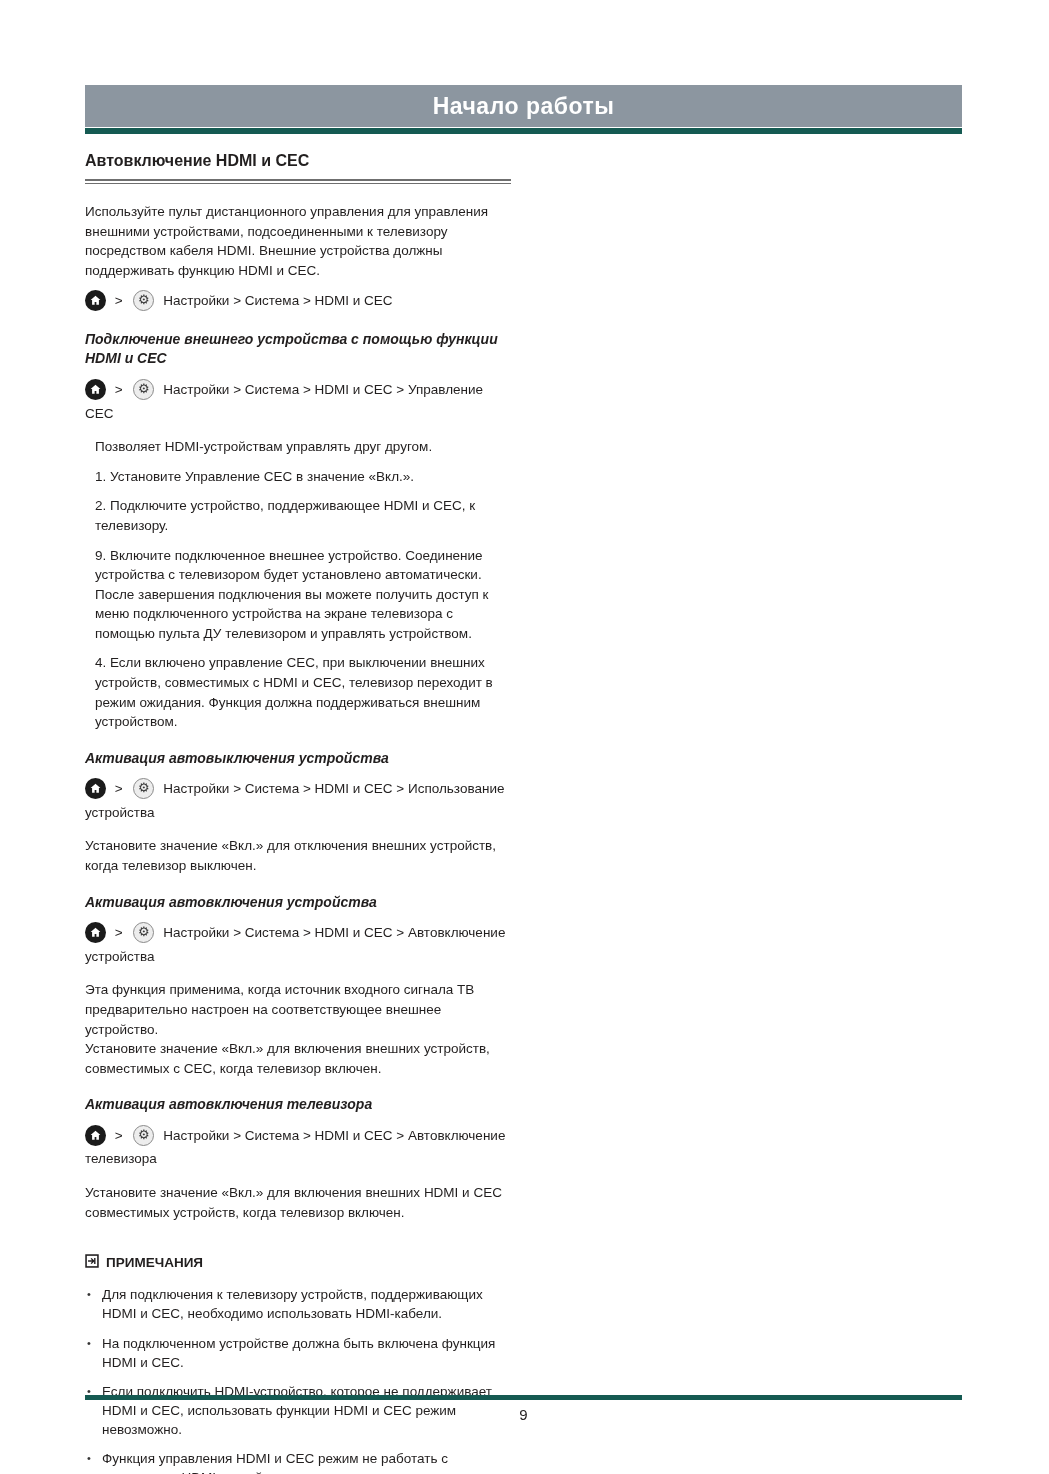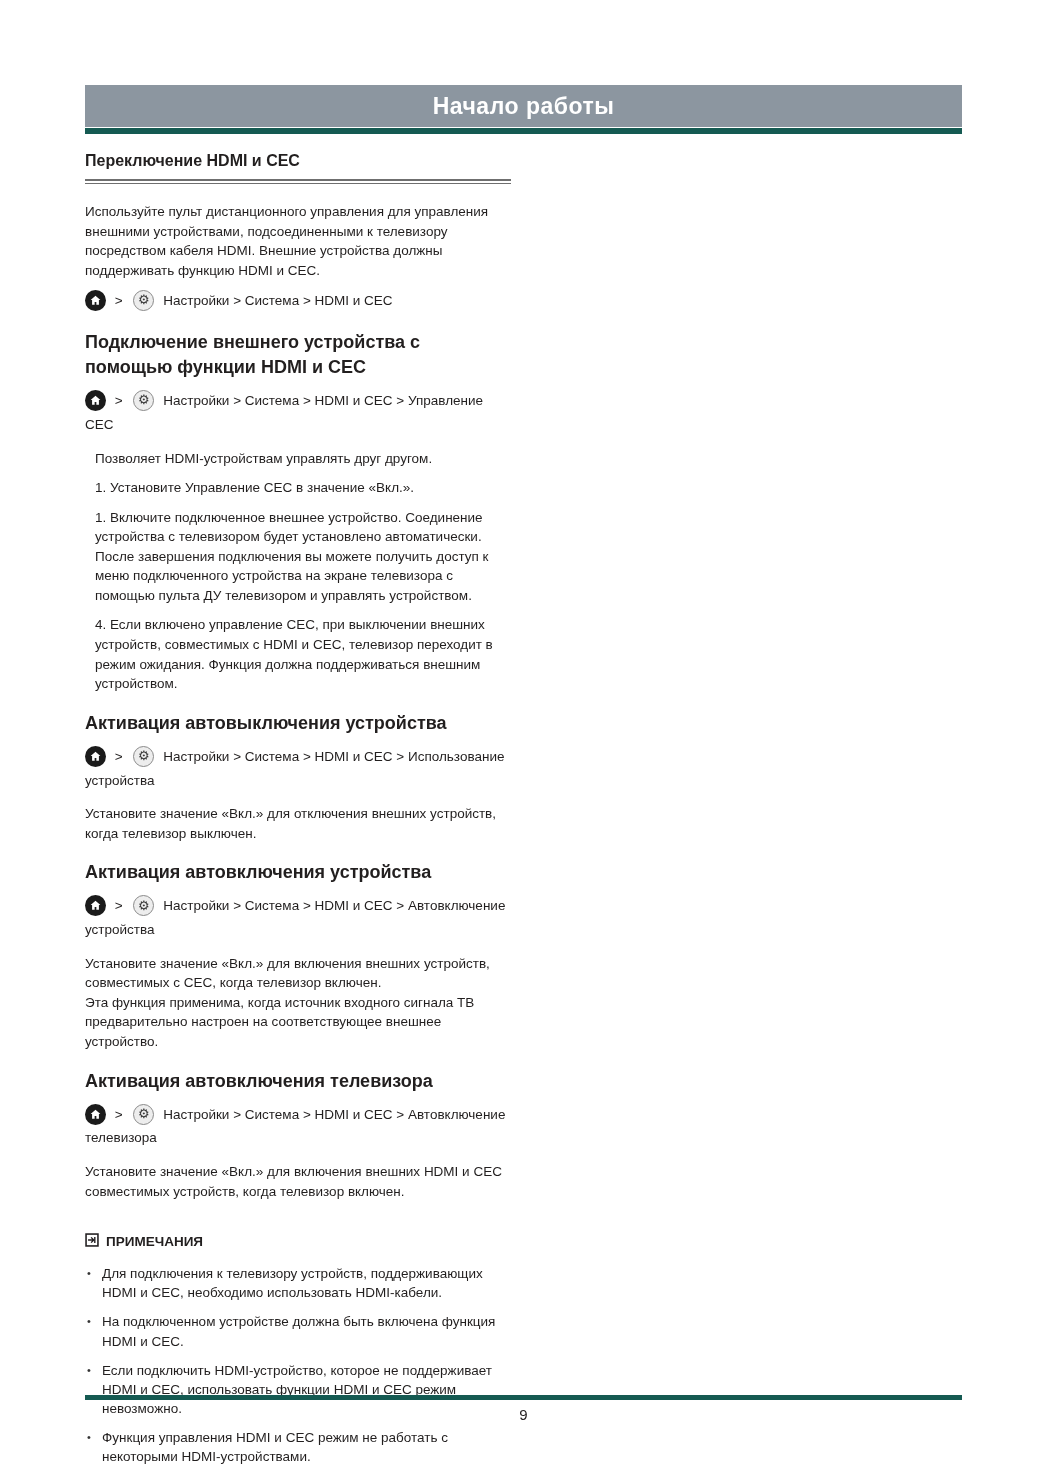--- a/index.html
+++ b/index.html
@@ -20,21 +20,21 @@
   p.body { font-size:13.5px; line-height:1.45; }
   .b { font-weight:normal; }
 
   .crumb { font-size:13.5px; line-height:1.75; margin:9px 0 12px; }
   .icon { display:inline-flex; width:21px; height:21px; border-radius:50%;
           align-items:center; justify-content:center; vertical-align:middle; margin-top:-2px; }
   .icon.home { background:#1b1b1b; }
   .icon.gear { background:#ededed; border:1.5px solid #8a8a8a; font-size:13px; color:#3a3a3a; margin-left:2px; margin-right:5px; }
   .sep { margin:0 5px 0 5px; color:#221F1F; }
 
-  h3.sub { font-size:18px; font-weight:bold; line-height:1.4; margin:17px 0 6px; }
+  h3.sub { font-size:14px; font-weight:bold; line-height:1.4; margin:17px 0 6px;font-style:italic; }
 
   .steps p { margin:10px; }
 
   .notes-header { display:flex; align-items:center; gap:7px; font-weight:bold; font-size:13.5px; margin:32px 0 14px; }
   .note { display:flex; gap:9px; margin-bottom:10px; font-size:13.5px; line-height:1.42; }
   .note .bullet { flex:0 0 8px; width:8px; color:#333; font-size:11px; padding-top:2px; text-align:center; }
 
   .footer-rule { position:absolute; left:85px; top:1395px; width:877px; height:5px; background:var(--rule, #155A52); }
   .page-number { position:absolute; left:85px; top:1406px; width:877px; text-align:center; font-size:15px; color:#221F1F; }
 </style>
@@ -43,21 +43,21 @@
 
 <div class="page">
 
   <header class="banner">
     <h1>Начало работы</h1>
   </header>
   <div class="banner-rule"></div>
 
   <main class="content">
 
-    <h2 class="section-title">Переключение HDMI и CEC</h2>
+    <h2 class="section-title">Автовключение HDMI и CEC</h2>
     <div class="double-rule"></div>
 
     <p class="body">Используйте пульт дистанционного управления для управления внешними устройствами, подсоединенными к телевизору посредством кабеля HDMI. Внешние устройства должны поддерживать функцию HDMI и CEC.</p>
 
     <div class="crumb">
       <span class="icon home">
           <svg width="13" height="13" viewBox="0 0 24 24">
             <path d="M12 3l9 8.2h-2.7V20h-4.7v-5.2h-3.2V20H5.7v-8.8H3z" fill="#ffffff"></path>
           </svg>
         </span>
@@ -75,21 +75,22 @@
           </svg>
         </span>
       <span class="sep">&gt;</span>
       <span class="icon gear">⚙</span>
       <span class="crumb-text"><span class="b">Настройки</span><span> &gt; </span><span class="b">Система</span><span> &gt; </span><span class="b">HDMI и CEC</span><span> &gt; </span><span class="b">Управление CEC</span></span>
     </div>
 
     <div class="steps">
       <p class="body">Позволяет HDMI-устройствам управлять друг другом.</p>
       <p class="body"><span>1. Установите </span><span class="b">Управление CEC</span><span> в значение </span><span class="b">«Вкл.»</span><span>.</span></p>
-      <p class="body"><span>1. Включите подключенное внешнее устройство. Соединение устройства с телевизором будет установлено автоматически. После завершения подключения вы можете получить доступ к меню подключенного устройства на экране телевизора с помощью пульта ДУ телевизором и управлять устройством.</span></p>
+      <p class="body"><span>2. Подключите устройство, поддерживающее HDMI и CEC, к телевизору.</span></p>
+      <p class="body"><span>9. Включите подключенное внешнее устройство. Соединение устройства с телевизором будет установлено автоматически. После завершения подключения вы можете получить доступ к меню подключенного устройства на экране телевизора с помощью пульта ДУ телевизором и управлять устройством.</span></p>
       <p class="body"><span>4. Если включено управление CEC, при выключении внешних устройств, совместимых с HDMI и CEC, телевизор переходит в режим ожидания. Функция должна поддерживаться внешним устройством.</span></p>
     </div>
 
     <h3 class="sub">Активация автовыключения устройства</h3>
 
     <div class="crumb">
       <span class="icon home">
           <svg width="13" height="13" viewBox="0 0 24 24">
             <path d="M12 3l9 8.2h-2.7V20h-4.7v-5.2h-3.2V20H5.7v-8.8H3z" fill="#ffffff"></path>
           </svg>
@@ -107,22 +108,22 @@
       <span class="icon home">
           <svg width="13" height="13" viewBox="0 0 24 24">
             <path d="M12 3l9 8.2h-2.7V20h-4.7v-5.2h-3.2V20H5.7v-8.8H3z" fill="#ffffff"></path>
           </svg>
         </span>
       <span class="sep">&gt;</span>
       <span class="icon gear">⚙</span>
       <span class="crumb-text"><span class="b">Настройки</span><span> &gt; </span><span class="b">Система</span><span> &gt; </span><span class="b">HDMI и CEC</span><span> &gt; </span><span class="b">Автовключение устройства</span></span>
     </div>
 
+    <p class="body"><span>Эта функция применима, когда источник входного сигнала ТВ предварительно настроен на соответствующее внешнее устройство.</span></p>
     <p class="body"><span>Установите значение </span><span class="b">«Вкл.»</span><span> для включения внешних устройств, совместимых с CEC, когда телевизор включен.</span></p>
-    <p class="body"><span>Эта функция применима, когда источник входного сигнала ТВ предварительно настроен на соответствующее внешнее устройство.</span></p>
 
     <h3 class="sub">Активация автовключения телевизора</h3>
 
     <div class="crumb">
       <span class="icon home">
           <svg width="13" height="13" viewBox="0 0 24 24">
             <path d="M12 3l9 8.2h-2.7V20h-4.7v-5.2h-3.2V20H5.7v-8.8H3z" fill="#ffffff"></path>
           </svg>
         </span>
       <span class="sep">&gt;</span>

